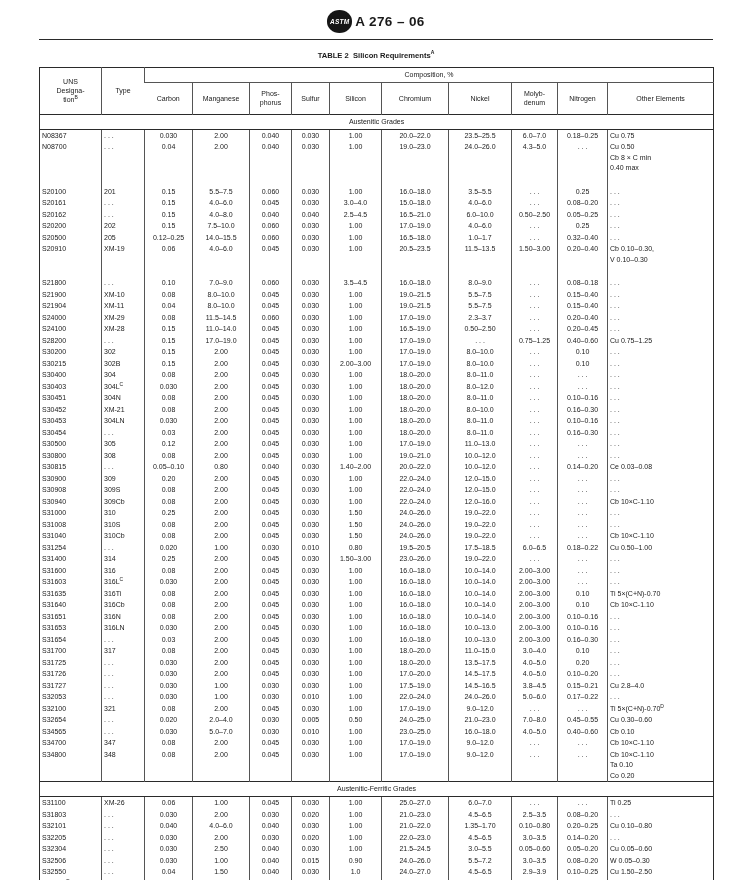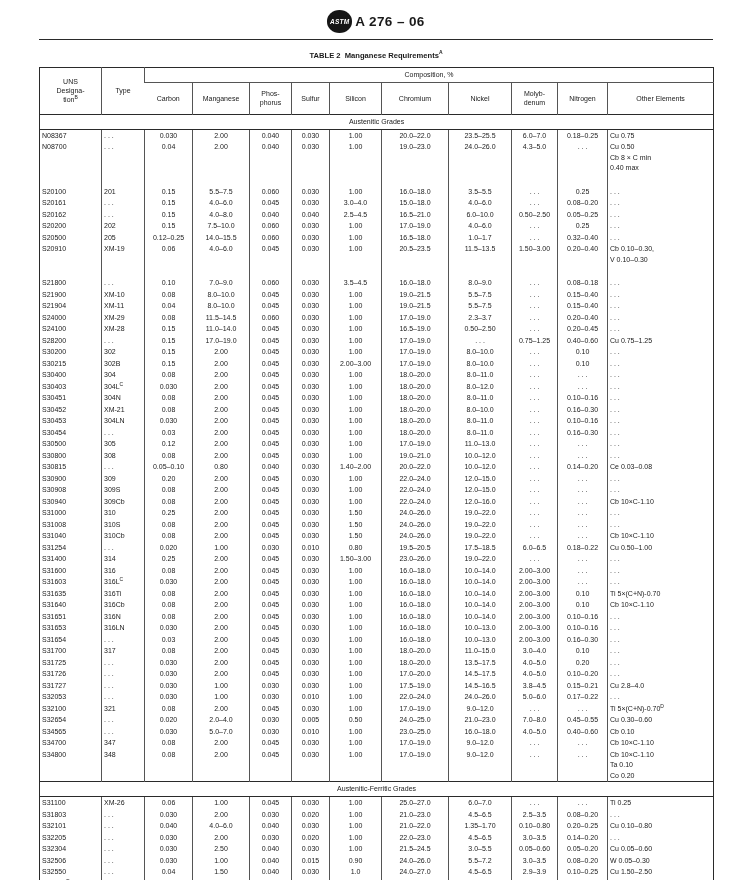--- a/index.html
+++ b/index.html
@@ -34,21 +34,21 @@
   <div class="doc-header">
     <div class="logo">
       <span class="logo-text">ASTM</span>
     </div>
     <div class="doc-code">A 276 – 06</div>
   </div>
 
   <div class="header-rule"></div>
 
   <div class="table-title">
-    <span>TABLE 2</span>&nbsp;&nbsp;<span>Manganese Requirements</span><sup>A</sup>
+    <span>TABLE 2</span>&nbsp;&nbsp;<span>Silicon Requirements</span><sup>A</sup>
   </div>
 
   <table class="chem">
     <colgroup>
       <col style="width:62px">
         <col style="width:43px">
         <col style="width:48px">
         <col style="width:57px">
       <col style="width:42px">
         <col style="width:38px">

